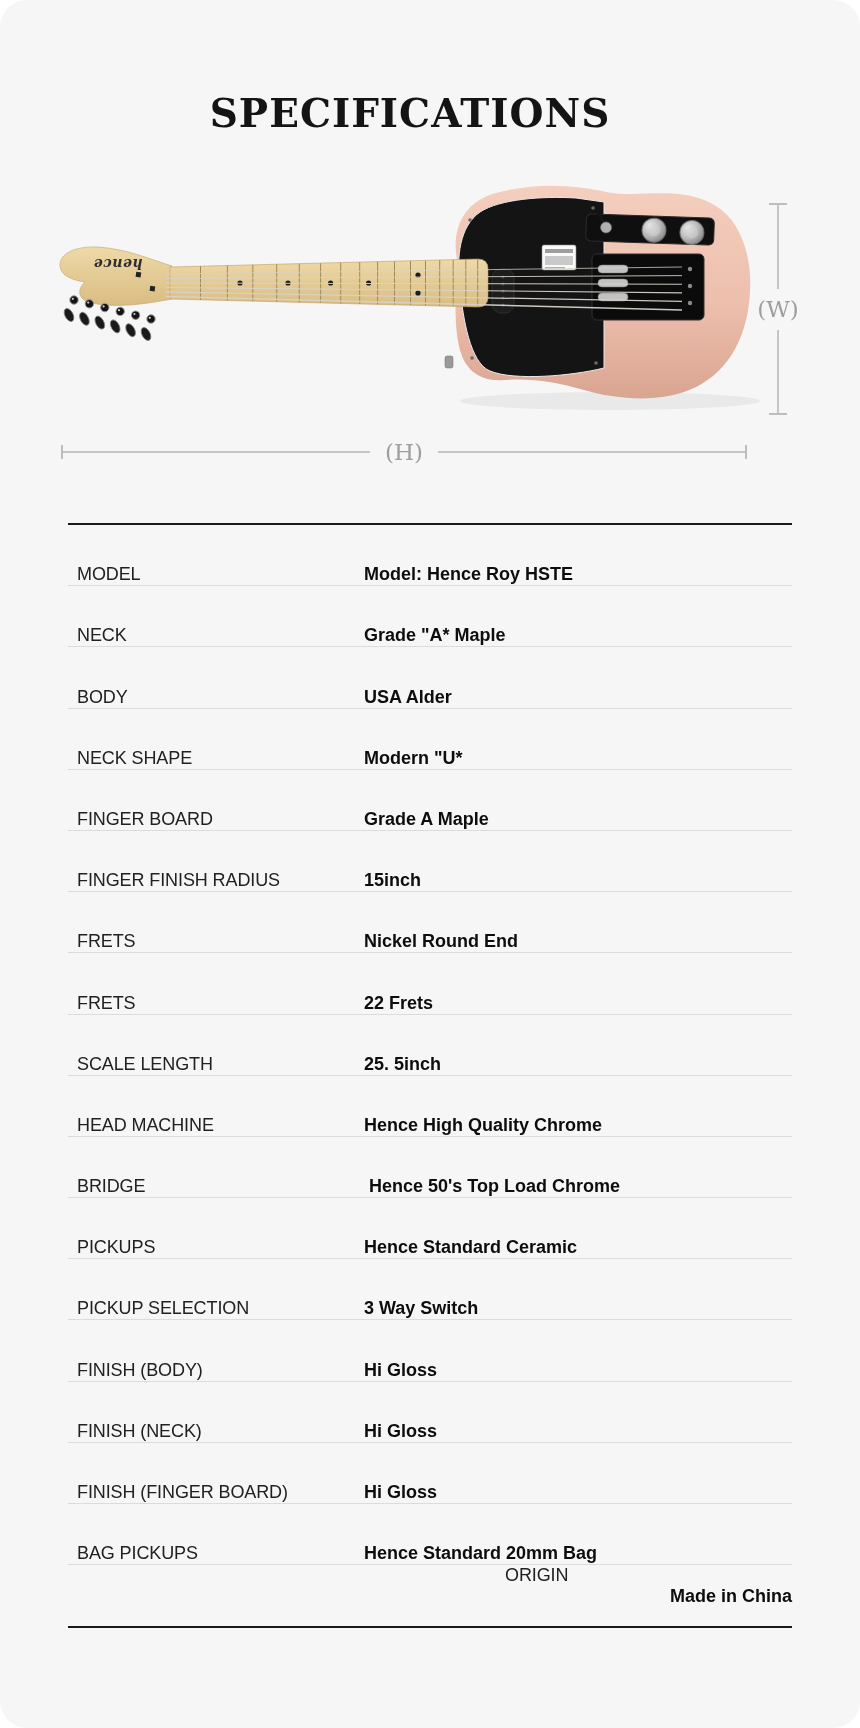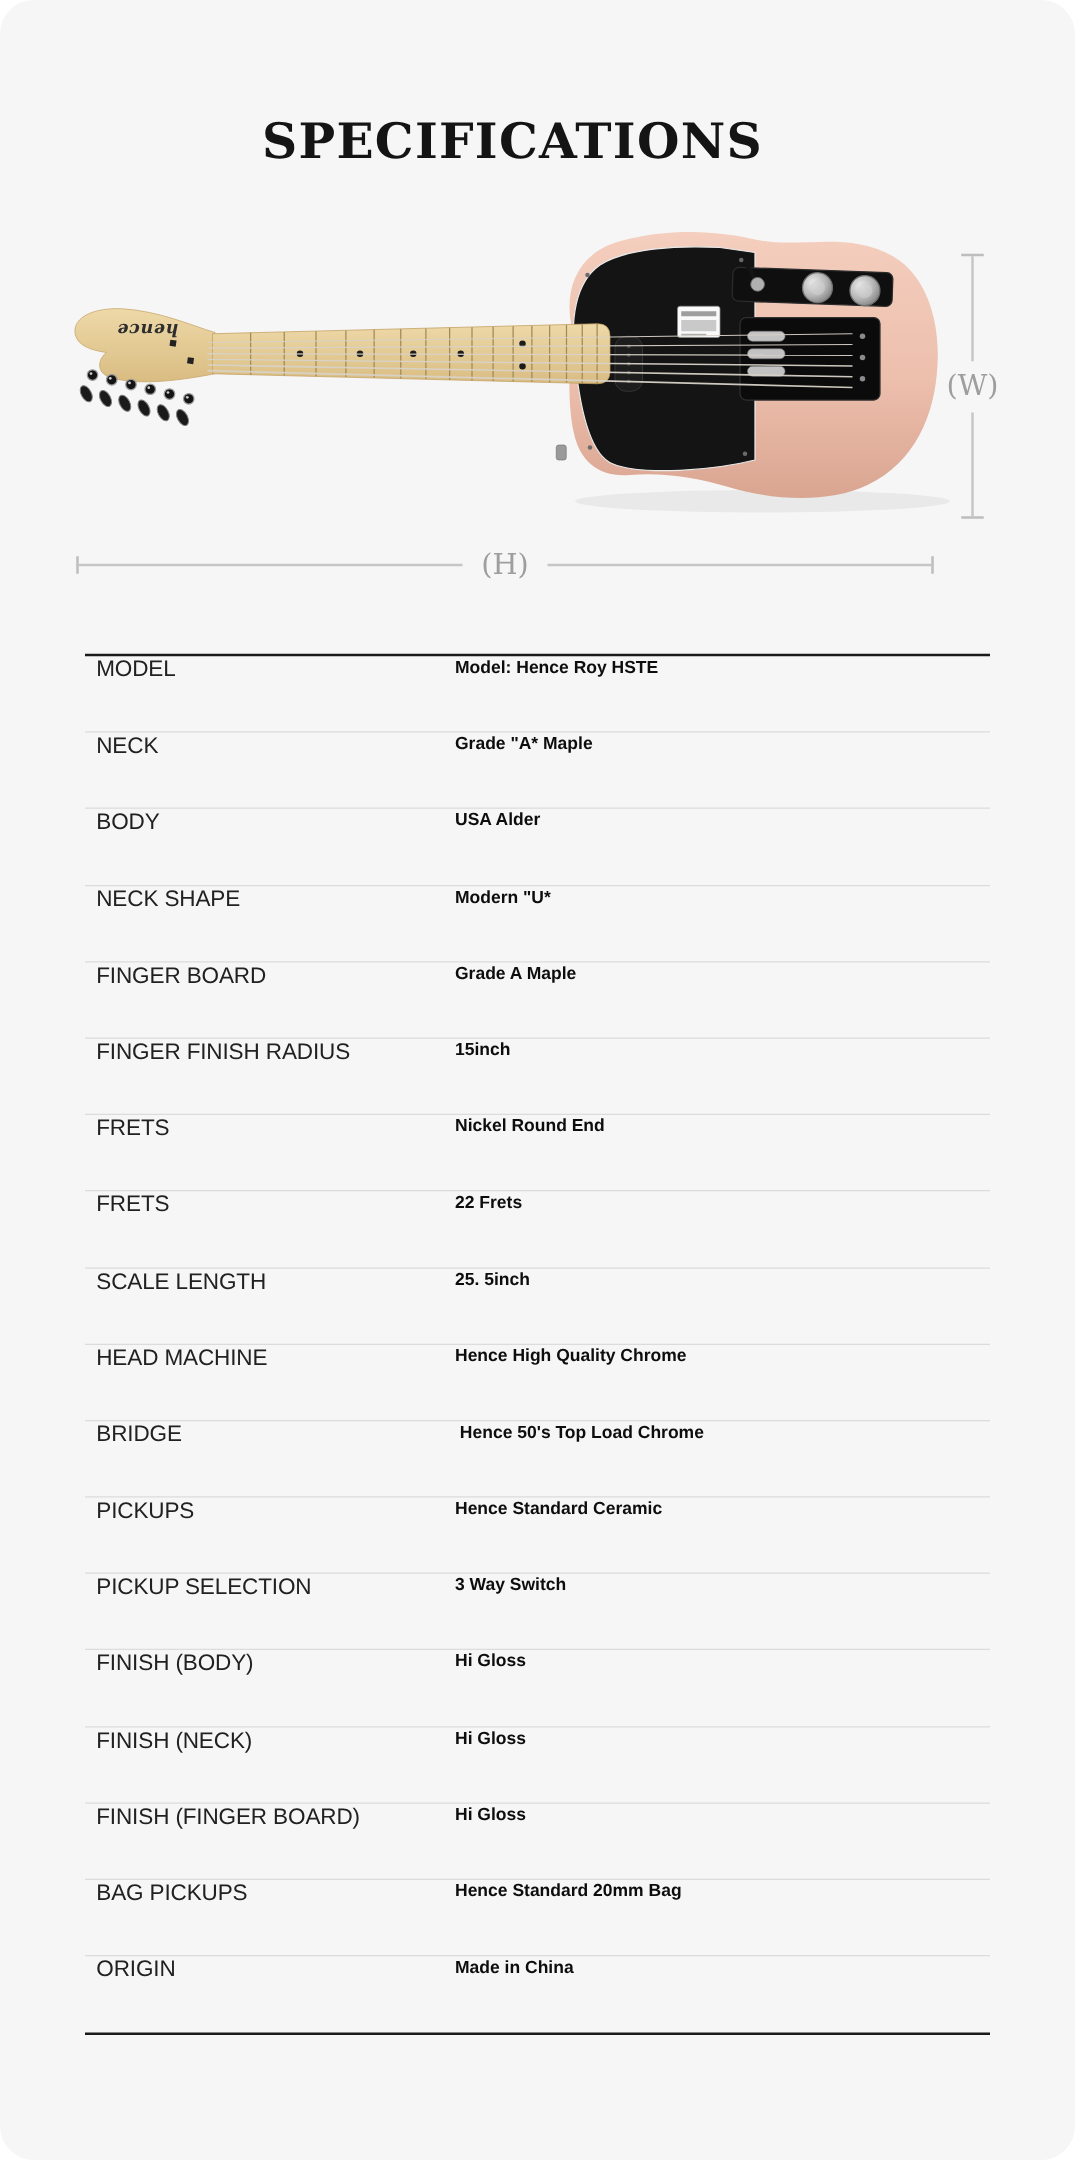--- a/index.html
+++ b/index.html
@@ -39,33 +39,33 @@
   }
   .dim-v .dim-label{padding:9px 0;}
   .dim-h .dim-label{padding:0 15px;}
   
   .spec-table{
     position:absolute;left:68px;top:523px;width:724px;
     border-top:2.5px solid #1a1a1a;
     border-bottom:2.5px solid #1a1a1a;
   }
   .spec-row{
-    display:flex;align-items:flex-start;
+    display:flex;align-items:flex-end;
     height:61.2px;box-sizing:border-box;
     border-bottom:1px solid #dcdcdc;
   }
-  .spec-row:last-child{border-bottom:none;}
+  .spec-row:last-child{border-bottom:none;flex-direction:column;}
   .spec-label{
     width:287px;flex:none;
     padding-left:9px;
     font-size:18px;font-weight:400;color:#212121;
     letter-spacing:-0.1px;
   }
   .spec-value{
-    font-size:14px;font-weight:700;color:#0d0d0d;
+    font-size:18px;font-weight:700;color:#0d0d0d;
     white-space:pre-wrap;
   }
 </style>
 </head>
 <body>
 
 <div class="page">
 
   <div class="page-title">SPECIFICATIONS</div>
 

